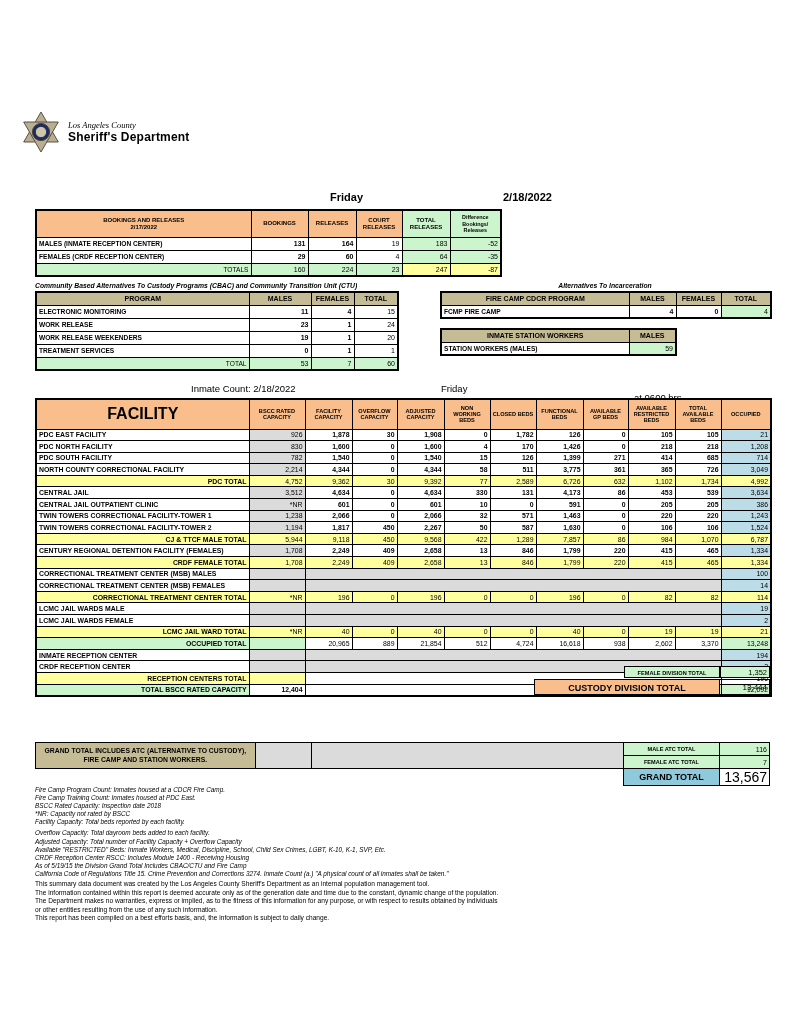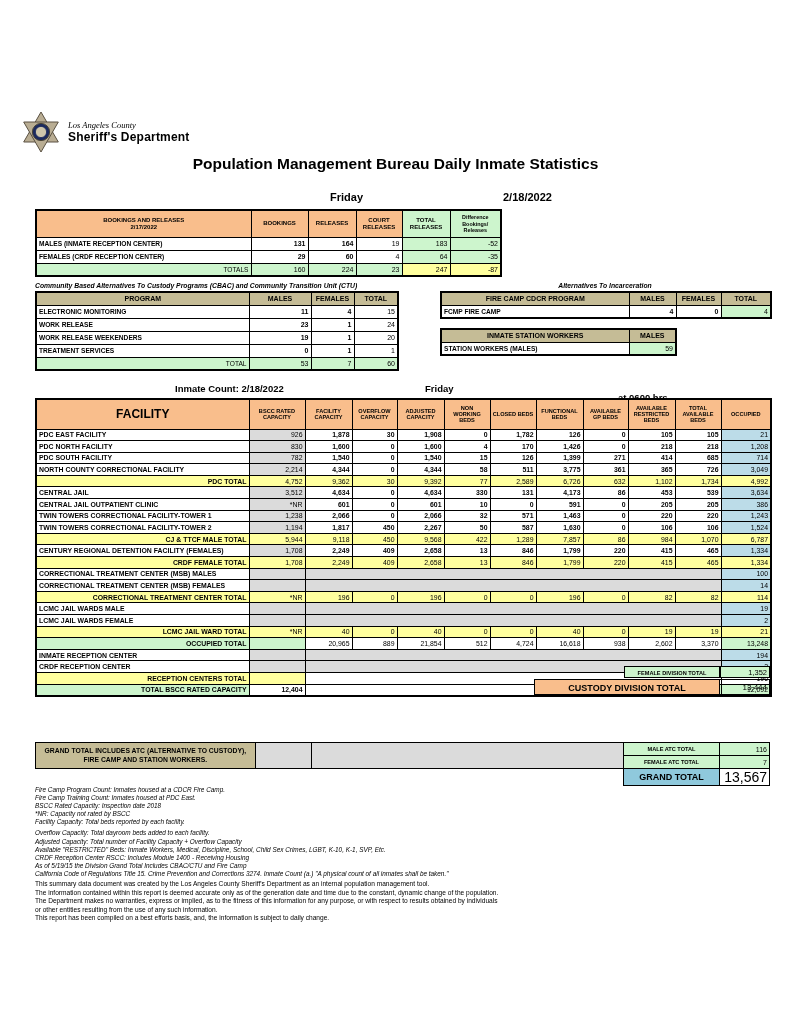--- a/index.html
+++ b/index.html
@@ -35,28 +35,28 @@
   #bookings th{font-size:6px;white-space:normal;line-height:1.15;}
   
   .midtitle{font-style:italic;font-weight:bold;font-size:6.8px;}
   #cbac-wrap{position:absolute;top:282px;left:0;width:362px;}
   #cbac{width:362px;margin-top:2px;}
   #alt-wrap{position:absolute;top:282px;left:405px;width:330px;}
   #alt-wrap .midtitle{text-align:center;}
   #firecamp{width:330px;margin-top:2px;}
   #station{width:235px;margin-top:9px;}
   
-  #fac-head-line{position:absolute;top:383px;left:0;width:735px;height:13px;font-weight:bold;font-size:9.5px;}
+  #fac-head-line{position:absolute;top:383px;left:16px;width:735px;height:13px;font-weight:normal;font-size:9.5px;}
   #fac-head-line .c1{position:absolute;left:140px;}
   #fac-head-line .c2{position:absolute;left:390px;}
   #fac-head-line .c3{position:absolute;left:583px;margin-top:9px;}
   #facility{position:absolute;top:398px;left:0;width:735px;}
   #facility td{height:11.6px;font-size:6.9px;}
   #facility thead th{height:30px;background:#F9BE8C;font-size:5.6px;white-space:normal;line-height:1.12;text-transform:uppercase;}
-  #facility thead th.facname{font-size:12px;}
+  #facility thead th.facname{font-size:16px;}
   .flabel{font-weight:bold;font-size:6.4px;}
   .tr-right{text-align:right;font-weight:bold;font-size:6.6px;}
   tr.thick td{border-top:1.6px solid #000;border-bottom:1.6px solid #000;}
   
   .divtotals{position:absolute;left:0;width:735px;}
   .divrow{display:flex;justify-content:flex-end;}
   .divcell{border:1px solid #000;box-sizing:border-box;}
   .dl{width:96px;font-size:5.6px;text-align:center;height:12px;line-height:12px;font-weight:bold;}
   .dv{width:50px;font-size:7.5px;text-align:right;padding:0 2px;height:12px;line-height:12px;}
   .custody .dl2{width:186px;font-size:9px;font-weight:bold;text-align:center;height:16px;line-height:16px;border:1.6px solid #000;}
@@ -87,21 +87,20 @@
         <circle r="5.6" fill="#cfc6ab" stroke="#1c2a5e" stroke-width="0.8"></circle>
         <circle r="2.4" fill="none" stroke="#6a6florida" stroke-width="0.6"></circle>
       </g>
     </svg>
     <div>
       <div class="logo-county">Los Angeles County</div>
       <div class="logo-dept">Sheriff's Department</div>
     </div>
   </div>
 
-  <div class="doc-title">Population Management Bureau Daily Inmate Statistics</div>
 
   <div class="content">
     <div class="dayline">
       <span class="day">Friday</span>
       <span class="date">2/18/2022</span>
     </div>
 
     <table id="bookings" class="outer">
       <colgroup>
           <col style="width:215px">

